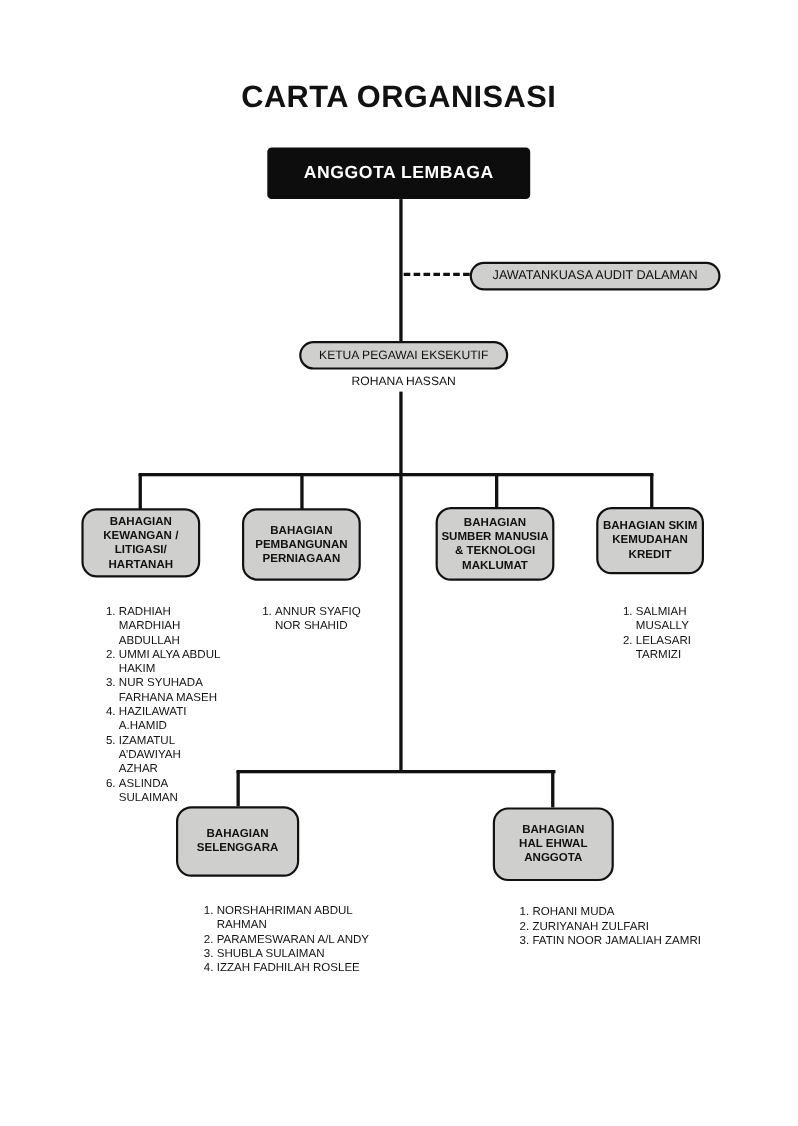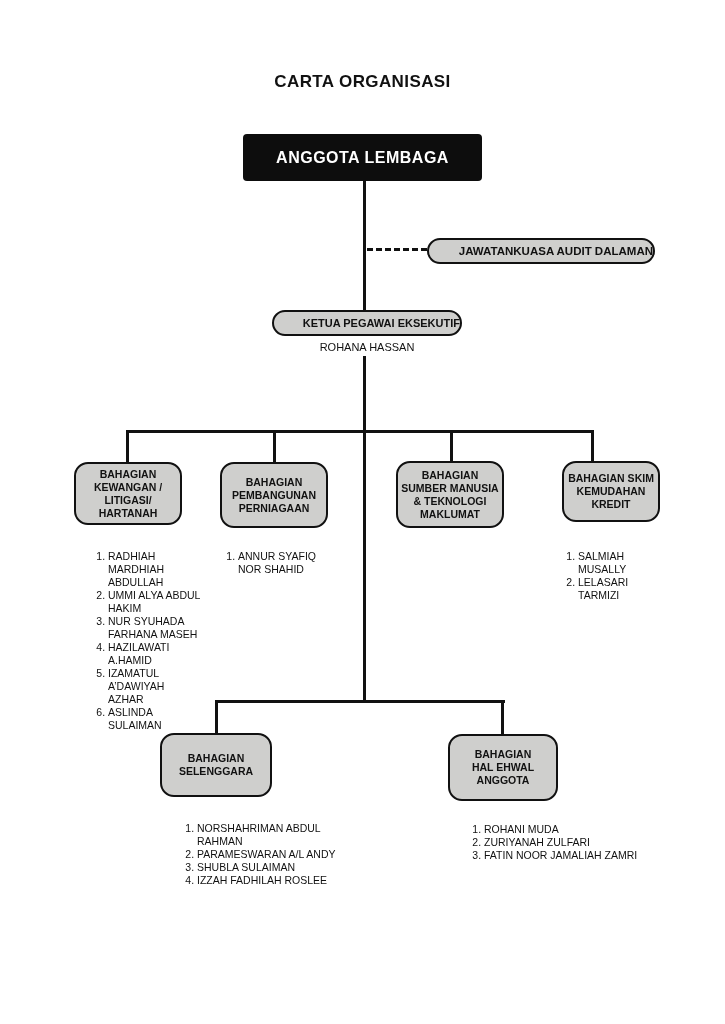--- a/index.html
+++ b/index.html
@@ -4,21 +4,21 @@
 <style>
   * { box-sizing: border-box; margin: 0; padding: 0; }
   html, body { background: #ffffff; }
   body { font-family: "Liberation Sans", "DejaVu Sans", sans-serif; color: var(--ink, #111111); }
   .page {
     position: relative; width: 725px; height: 1024px;
     background: #ffffff; overflow: hidden; margin: 0 auto;
   }
   .title {
     position: absolute; left: 0; right: 0; top: 72px;
-    text-align: center; font-size: 17px; font-weight: bold; letter-spacing: 0.4px;
+    text-align: center; font-size: 28px; font-weight: bold; letter-spacing: 0.4px;
     color: var(--ink, #111111);
   }
   
   .line { position: absolute; background: var(--ink, #111111); }
   .v-root   { left: 363px; top: 181px; width: 3px; height: 130px; }
   .dash-audit { position: absolute; left: 367px; top: 248px; width: 60px; height: 0;
                 border-top: 3px dashed var(--ink, #111111); }
   .v-ceo    { left: 363px; top: 356px; width: 3px; height: 75px; }
   .h-bar1   { left: 126px; top: 430px; width: 468px; height: 3px; }
   .drop-d1  { left: 126px; top: 431px; width: 3px; height: 32px; }
@@ -34,46 +34,45 @@
     position: absolute; display: flex; align-items: center; justify-content: center;
     text-align: center;
   }
   .root-box {
     left: 243px; top: 134px; width: 239px; height: 47px;
     background: var(--root-fill, #0d0d0d); color: var(--root-text, #ffffff);
     border-radius: 4px; font-size: 16px; font-weight: bold; letter-spacing: 0.5px;
   }
   .pill {
     background: var(--node-fill, #cfcfcd); border: 2px solid var(--ink, #111111);
-    font-weight: bold;
-    justify-content: flex-end;
+    font-weight: normal;
   }
   .audit-box { left: 427px; top: 238px; width: 228px; height: 26px; border-radius: 13px; font-size: 11.5px; }
   .ceo-box   { left: 272px; top: 310px; width: 190px; height: 26px; border-radius: 13px; font-size: 11px; }
   .ceo-name  { position: absolute; left: 272px; top: 341px; width: 190px;
                text-align: center; font-size: 11px; }
   .dept {
     position: absolute; background: var(--node-fill, #cfcfcd);
     border: 2px solid var(--ink, #111111); border-radius: 14px;
     display: flex; flex-direction: column; align-items: center; justify-content: center;
     font-weight: bold; font-size: 10.5px; line-height: 13px; text-align: center;
     padding: 2px;
   }
   .tline { display: block; white-space: nowrap; }
   .d1 { left: 74px;  top: 462px; width: 108px; height: 63px; }
   .d2 { left: 220px; top: 462px; width: 108px; height: 66px; }
   .d3 { left: 396px; top: 461px; width: 108px; height: 67px; }
-  .d4 { left: 542px; top: 461px; width: 98px;  height: 61px; margin-left: 20px; }
+  .d4 { left: 542px; top: 461px; width: 98px;  height: 61px; }
   .d5 { left: 160px; top: 733px; width: 112px; height: 64px; }
   .d6 { left: 448px; top: 734px; width: 110px; height: 67px; }
   
   .members { position: absolute; font-size: 10.5px; line-height: 13px; }
   .members ol { margin: 16px; padding-left: 16px; list-style: decimal outside; }
   .l1 { left: 76px;  top: 534px; width: 140px; }
-  .l2 { left: 206px; top: 534px; width: 132px; }
+  .l2 { left: 218px; top: 534px; width: 132px; }
   .l3 { left: 398px; top: 534px; width: 132px; }
   .l4 { left: 546px; top: 534px; width: 132px; }
   .l5 { left: 165px; top: 806px; width: 218px; }
   .l6 { left: 452px; top: 807px; width: 218px; }
 </style>
 </head>
 <body>
 
 <div class="page">
 

